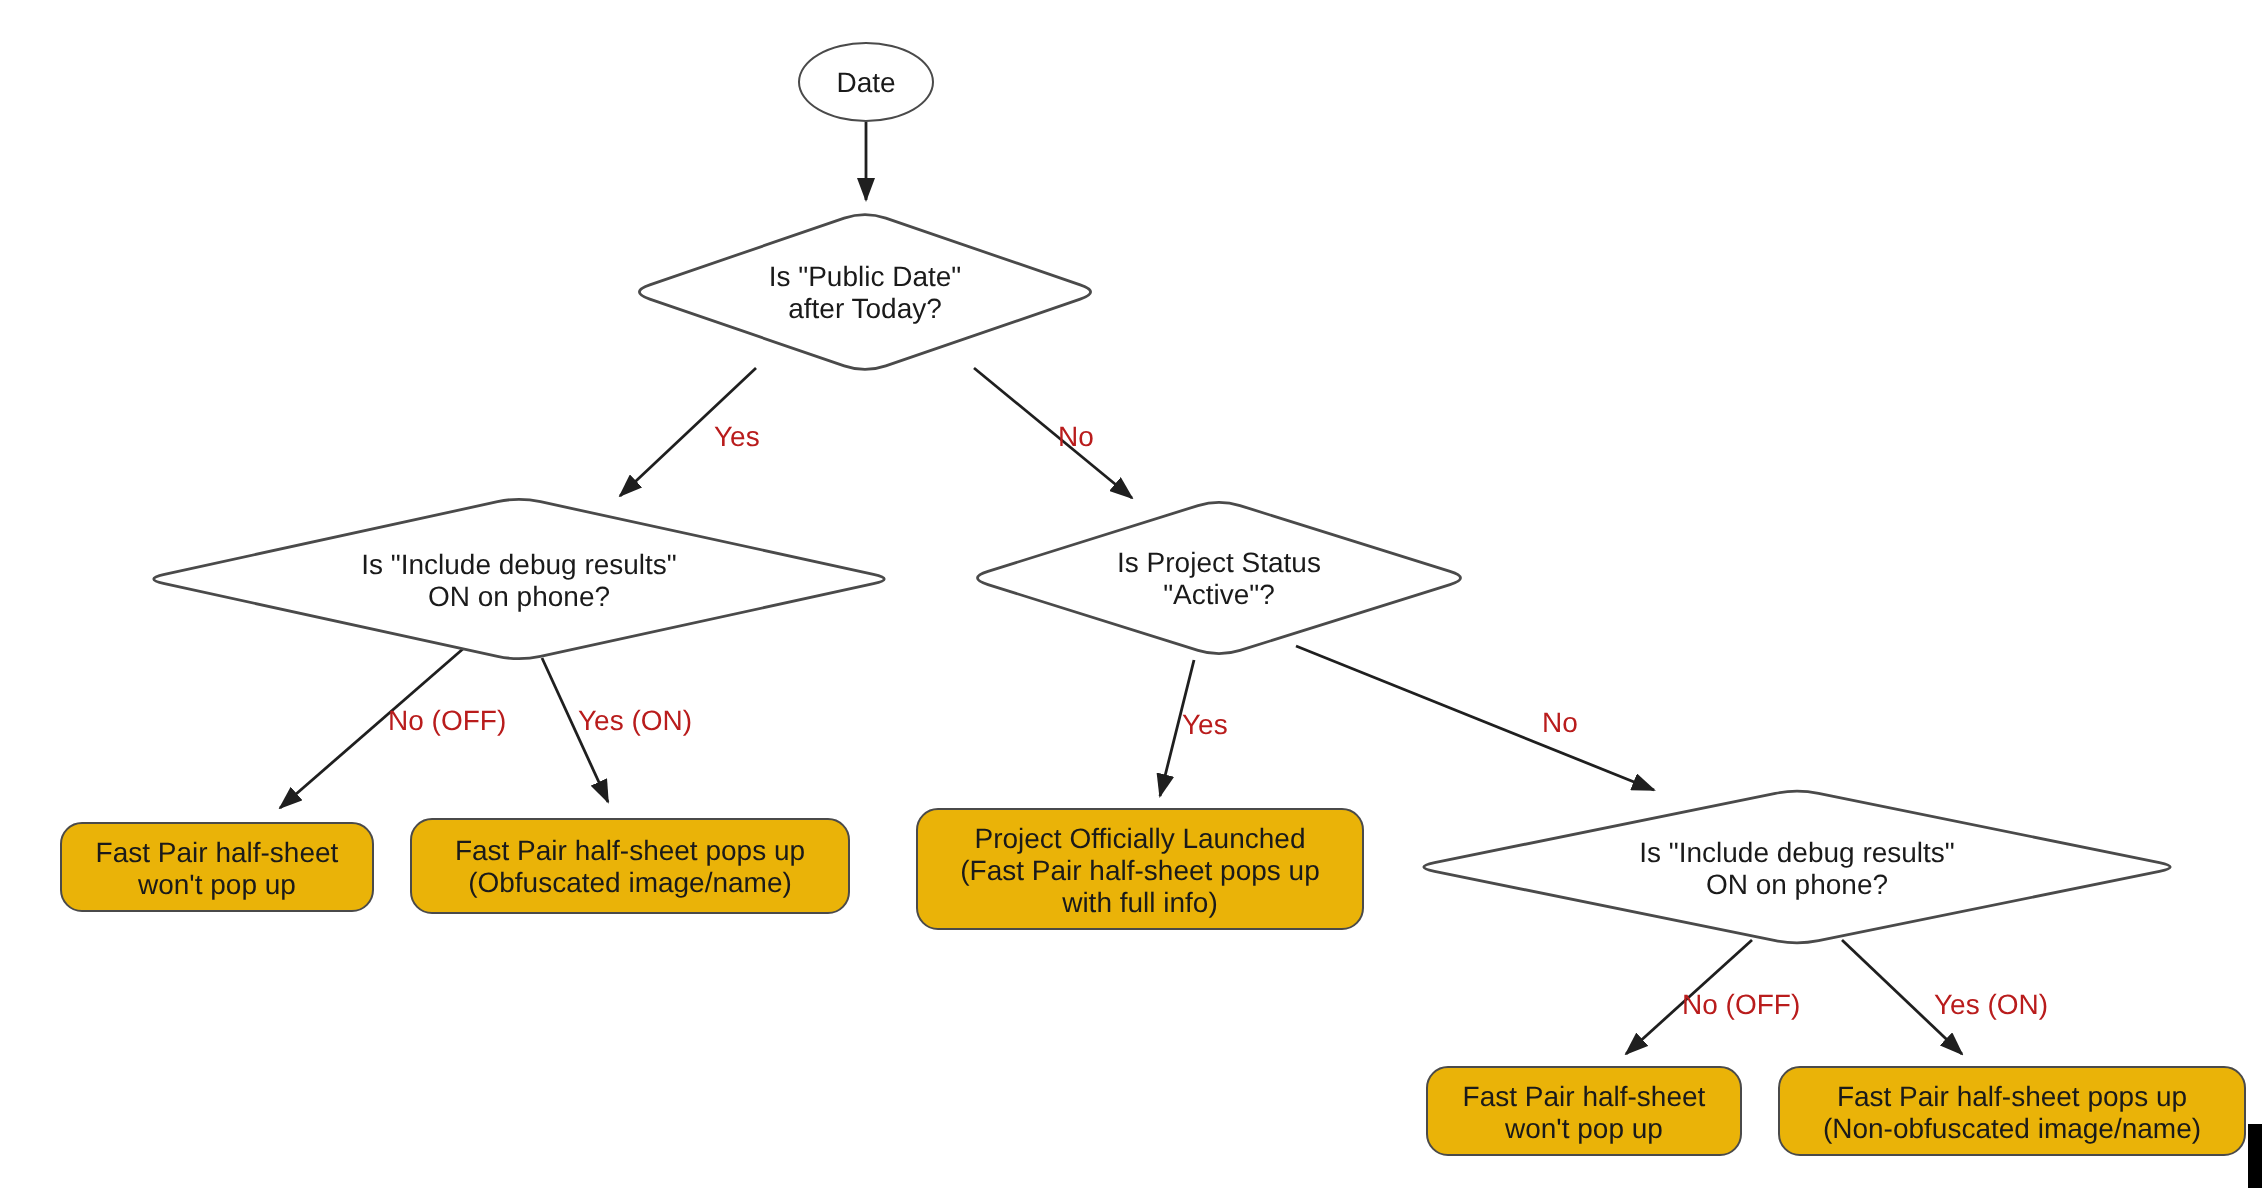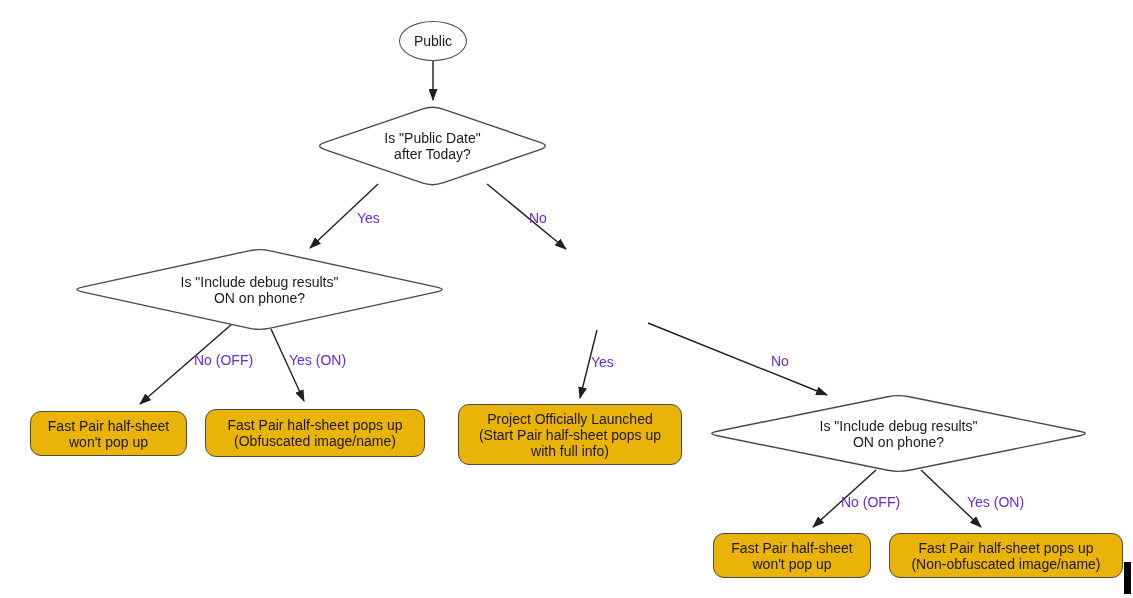--- a/index.html
+++ b/index.html
@@ -49,21 +49,21 @@
     border: 1.4px solid #4a4a4a;
     border-radius: 11px;
     background: #eab308;
     box-sizing: border-box;
   }
   .edge-label {
     position: absolute;
     z-index: 3;
     font-size: 14px;
     line-height: 16px;
-    color: #6d28d9;
+    color: #b91c1c;
     white-space: nowrap;
   }
   .cursor-bar {
     position: absolute;
     background: #000000;
     z-index: 4;
   }
 </style>
 </head>
 <body>
@@ -81,39 +81,46 @@
     <line x1="487" y1="184" x2="566" y2="249" marker-end="url(#ah)"></line>
     <line x1="232" y1="324" x2="140" y2="404" marker-end="url(#ah)"></line>
     <line x1="271" y1="329" x2="304" y2="401" marker-end="url(#ah)"></line>
     <line x1="597" y1="330" x2="580" y2="398" marker-end="url(#ah)"></line>
     <line x1="648" y1="323" x2="827" y2="395" marker-end="url(#ah)"></line>
     <line x1="876" y1="470" x2="813" y2="527" marker-end="url(#ah)"></line>
     <line x1="921" y1="470" x2="981" y2="527" marker-end="url(#ah)"></line>
   </svg>
 
   <div class="node terminal" style="left:399px;top:21px;width:68px;height:40px">
-    <div class="nlabel">Public</div>
+    <div class="nlabel">Date</div>
   </div>
 
   <div class="node" style="left:313px;top:104px;width:239px;height:84px">
     <svg class="shape-svg" width="239" height="84">
         <path d="M 11.90 38.43 L 109.10 5.07 Q 119.50 1.50 129.90 5.07 L 227.10 38.43 Q 237.50 42.00 227.10 45.57 L 129.90 78.93 Q 119.50 82.50 109.10 78.93 L 11.90 45.57 Q 1.50 42.00 11.90 38.43 Z"></path>
       </svg>
     <div class="nlabel">Is "Public Date"
 after Today?</div>
   </div>
 
   <div class="node" style="left:70px;top:247px;width:379px;height:85px">
     <svg class="shape-svg" width="379" height="85">
         <path d="M 12.25 40.16 L 178.75 3.84 Q 189.50 1.50 200.25 3.84 L 366.75 40.16 Q 377.50 42.50 366.75 44.84 L 200.25 81.16 Q 189.50 83.50 178.75 81.16 L 12.25 44.84 Q 1.50 42.50 12.25 40.16 Z"></path>
       </svg>
     <div class="nlabel">Is "Include debug results"
 ON on phone?</div>
   </div>
 
+  <div class="node" style="left:482px;top:248px;width:255px;height:82px">
+    <svg class="shape-svg" width="255" height="82">
+        <path d="M 12.00 37.71 L 117.00 4.79 Q 127.50 1.50 138.00 4.79 L 243.00 37.71 Q 253.50 41.00 243.00 44.29 L 138.00 77.21 Q 127.50 80.50 117.00 77.21 L 12.00 44.29 Q 1.50 41.00 12.00 37.71 Z"></path>
+      </svg>
+    <div class="nlabel">Is Project Status
+"Active"?</div>
+  </div>
 
   <div class="node" style="left:705px;top:393px;width:387px;height:81px">
     <svg class="shape-svg" width="387" height="81">
         <path d="M 12.28 38.31 L 182.72 3.69 Q 193.50 1.50 204.28 3.69 L 374.72 38.31 Q 385.50 40.50 374.72 42.69 L 204.28 77.31 Q 193.50 79.50 182.72 77.31 L 12.28 42.69 Q 1.50 40.50 12.28 38.31 Z"></path>
       </svg>
     <div class="nlabel">Is "Include debug results"
 ON on phone?</div>
   </div>
 
   <div class="node resultbox" style="left:30px;top:411px;width:157px;height:45px">
@@ -121,21 +128,21 @@
 won't pop up</div>
   </div>
 
   <div class="node resultbox" style="left:205px;top:409px;width:220px;height:48px">
     <div class="nlabel">Fast Pair half-sheet pops up
 (Obfuscated image/name)</div>
   </div>
 
   <div class="node resultbox" style="left:458px;top:404px;width:224px;height:61px">
     <div class="nlabel">Project Officially Launched
-(Start Pair half-sheet pops up
+(Fast Pair half-sheet pops up
 with full info)</div>
   </div>
 
   <div class="node resultbox" style="left:713px;top:533px;width:158px;height:45px">
     <div class="nlabel">Fast Pair half-sheet
 won't pop up</div>
   </div>
 
   <div class="node resultbox" style="left:889px;top:533px;width:234px;height:45px">
     <div class="nlabel">Fast Pair half-sheet pops up

